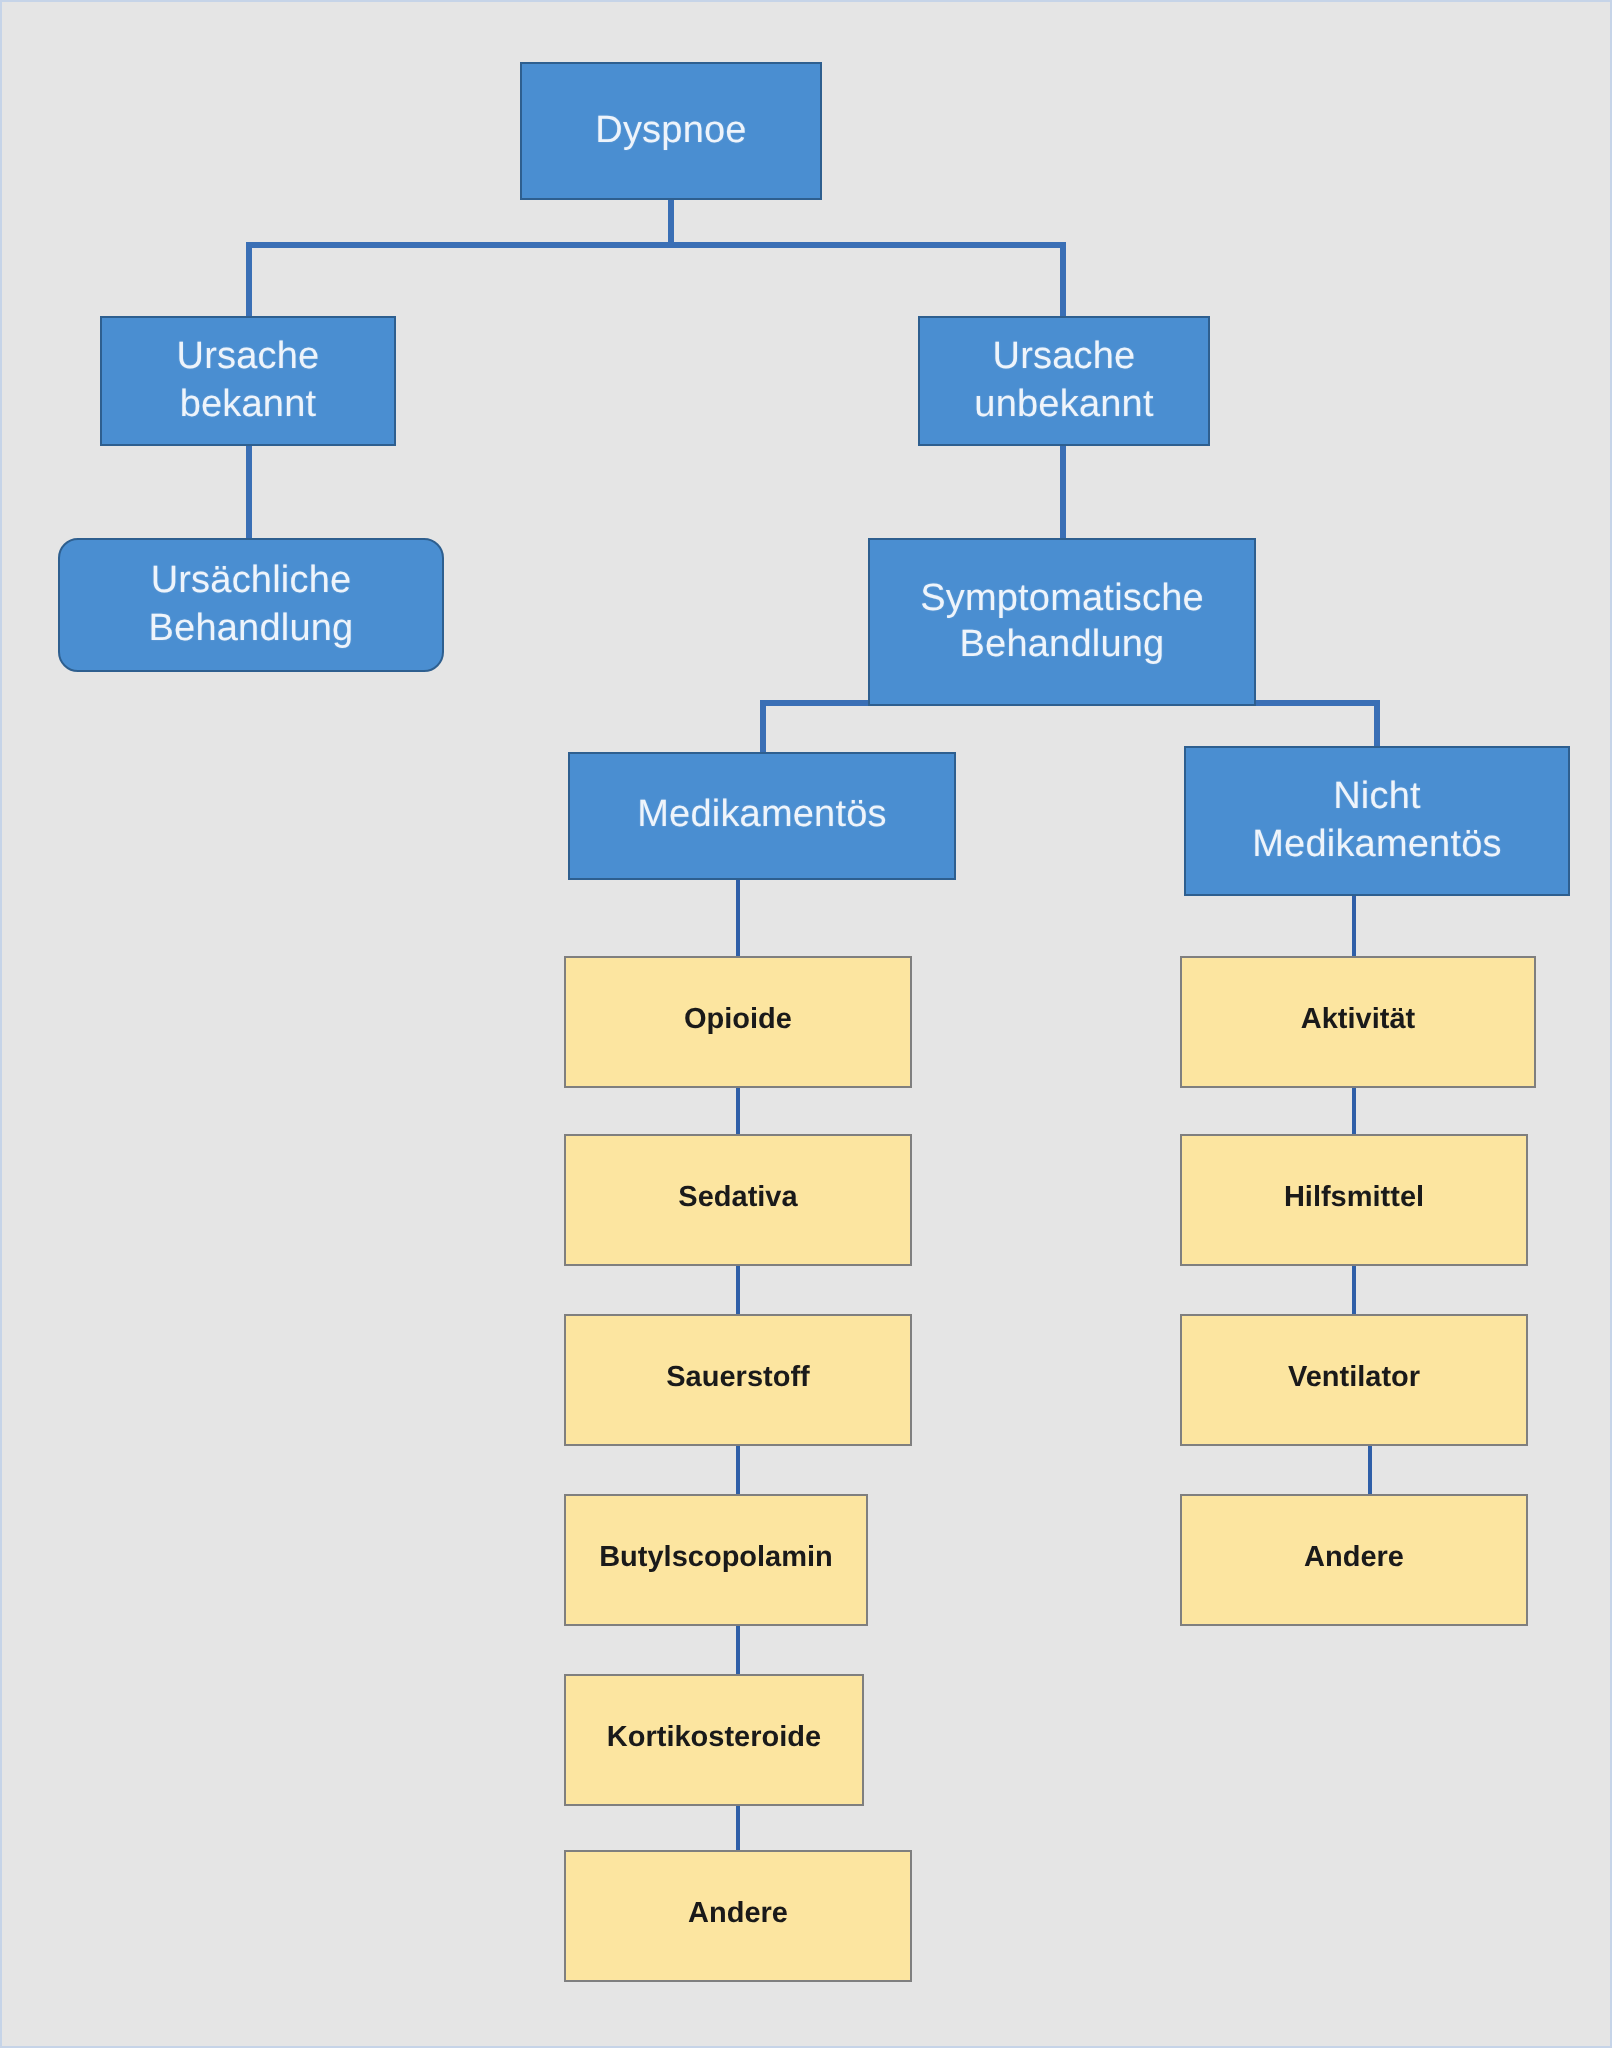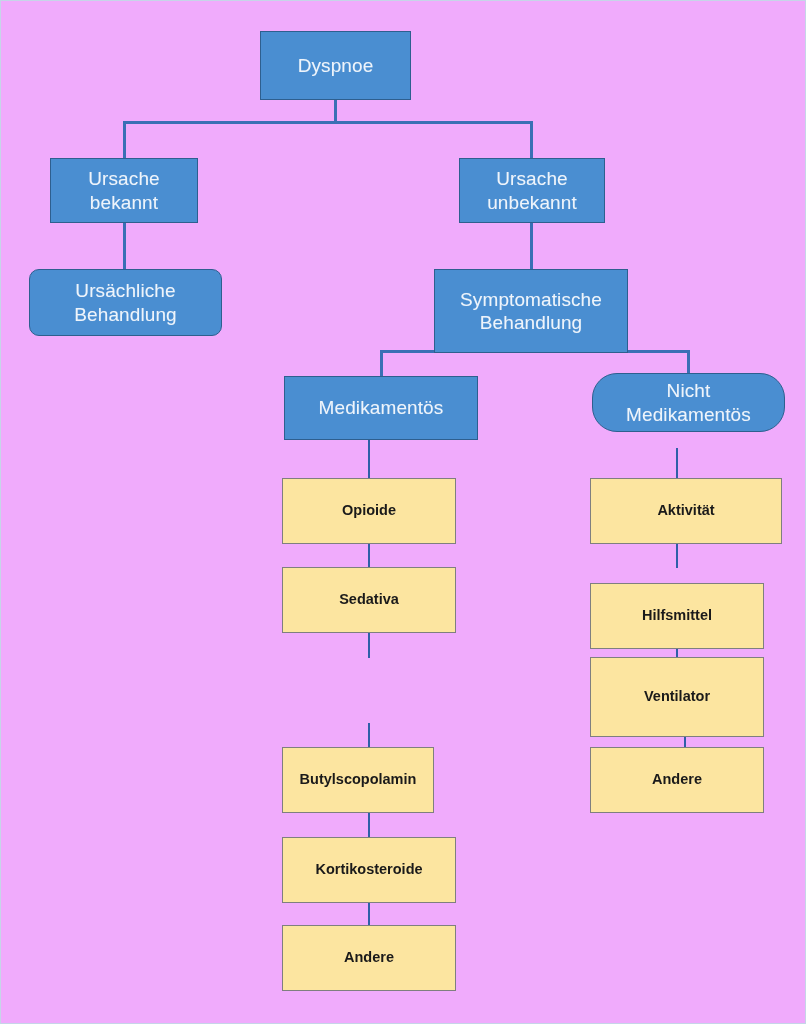--- a/index.html
+++ b/index.html
@@ -8,21 +8,21 @@
     padding: 0;
     background: #ffffff;
   }
   body {
     font-family: "Liberation Sans", sans-serif;
   }
   #canvas {
     position: relative;
     width: 806px;
     height: 1024px;
-    background: #f0abfc;
+    background: #e5e5e5;
     border: 1px solid #c6d4e8;
     box-sizing: border-box;
     overflow: hidden;
   }
   .node {
     position: absolute;
     box-sizing: border-box;
     display: flex;
     align-items: center;
     justify-content: center;
@@ -95,27 +95,28 @@
 unbekannt</div>
 
   <div class="node blue" style="left:28px; top:268px; width:193px; height:67px;border-radius:10px;">Ursächliche
 Behandlung</div>
 
   <div class="node blue" style="left:433px; top:268px; width:194px; height:84px;">Symptomatische
 Behandlung</div>
 
   <div class="node blue" style="left:283px; top:375px; width:194px; height:64px;">Medikamentös</div>
 
-  <div class="node blue" style="left:591px; top:372px; width:193px; height:59px;border-radius:25px;">Nicht
+  <div class="node blue" style="left:591px; top:372px; width:193px; height:75px;">Nicht
 Medikamentös</div>
 
   <div class="node yellow" style="left:281px; top:566px; width:174px; height:66px;">Sedativa</div>
   <div class="node yellow" style="left:281px; top:477px; width:174px; height:66px;">Opioide</div>
+  <div class="node yellow" style="left:281px; top:656px; width:174px; height:66px;">Sauerstoff</div>
   <div class="node yellow" style="left:281px; top:746px; width:152px; height:66px;">Butylscopolamin</div>
-  <div class="node yellow" style="left:281px; top:836px; width:174px; height:66px;">Kortikosteroide</div>
+  <div class="node yellow" style="left:281px; top:836px; width:150px; height:66px;">Kortikosteroide</div>
   <div class="node yellow" style="left:281px; top:924px; width:174px; height:66px;">Andere</div>
 
-  <div class="node yellow" style="left:589px; top:477px; width:192px; height:66px;">Aktivität</div>
-  <div class="node yellow" style="left:589px; top:566px; width:174px; height:66px;margin-top:16px;">Hilfsmittel</div>
-  <div class="node yellow" style="left:589px; top:656px; width:174px; height:80px;">Ventilator</div>
+  <div class="node yellow" style="left:589px; top:477px; width:178px; height:66px;">Aktivität</div>
+  <div class="node yellow" style="left:589px; top:566px; width:174px; height:66px;">Hilfsmittel</div>
+  <div class="node yellow" style="left:589px; top:656px; width:174px; height:66px;">Ventilator</div>
   <div class="node yellow" style="left:589px; top:746px; width:174px; height:66px;">Andere</div>
 
 </div>
 
 </body></html>

